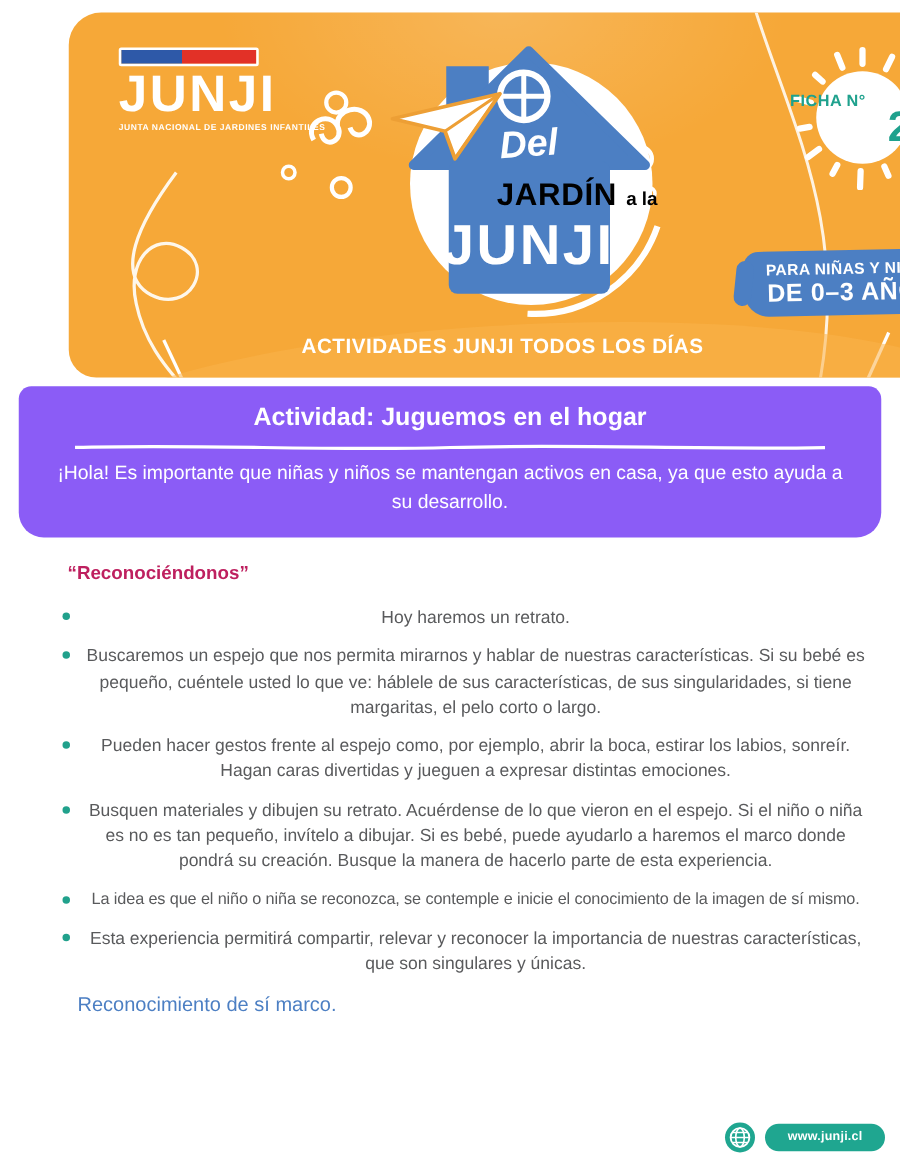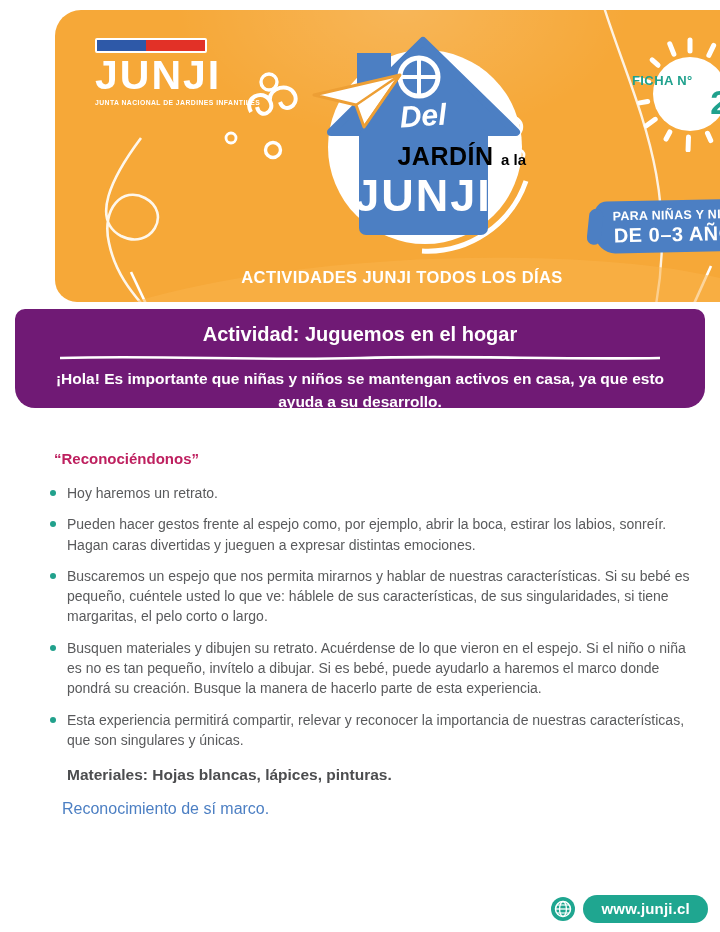--- a/index.html
+++ b/index.html
@@ -45,46 +45,46 @@
               background:#4C7FC3; border-radius:7px; transform:rotate(7deg); }
   .audience::after  { content:''; position:absolute; right:-6px; top:5px; width:13px; height:38px;
               background:#4C7FC3; border-radius:7px; transform:rotate(-6deg); }
   .audience-l1 { font-size:12.5px; font-weight:700; letter-spacing:.3px; margin-top:8px; }
   .audience-l2 { font-size:20px;   font-weight:800; letter-spacing:.5px; margin-top:1px; }
 
   .tagline { position:absolute; left:0; right:0; top:258px; text-align:center; color:#fff;
              font-size:16.5px; font-weight:800; letter-spacing:.4px; z-index:3; }
 
   
-  .activity { position:absolute; left:15px; top:309px; width:690px; height:99px;
-              background:#701a75; border-radius:10px 10px 20px 20px; color:#fff; text-align:center; }
+  .activity { position:absolute; left:15px; top:309px; width:690px; height:121px;
+              background:#8b5cf6; border-radius:10px 10px 20px 20px; color:#fff; text-align:center; }
   .activity-title { margin-top:14px; font-size:20px; font-weight:700; }
   .activity-divider { display:block; margin:8px auto 0; }
-  .activity-intro { margin:5px auto 0; width:645px; font-size:15.5px; line-height:1.5; font-weight:700; }
+  .activity-intro { margin:5px auto 0; width:645px; font-size:15.5px; line-height:1.5; font-weight:400; }
 
   
   .body { position:absolute; left:0; top:432px; width:720px; padding:12px 26px 0 48px; }
   .section-title { color:#BE205F; font-size:15px; font-weight:700; margin:6px 0 16px 6px; }
-  ul.bullets { list-style:none; }
+  ul.bullets { list-style:none;text-align:center; }
   .bullets li { position:relative; padding-left:19px; margin-bottom:11px; color:#595A5C;
                 font-size:14px; line-height:1.45; }
   .bullets li::before { content:''; position:absolute; left:2px; top:7px; width:6px; height:6px;
                 border-radius:50%; background:#21A18C; }
   .bullets li.condensed { font-size:13px; letter-spacing:-.1px; }
   .materials { margin:16px 0 0 19px; color:#4C4D4F; font-size:15.5px; font-weight:700; }
 
   .learnings { position:relative; margin:20px 0 0 12px; width:230px; height:46px; }
   .learnings svg { position:absolute; inset:0; overflow:visible; }
   .learnings-label { position:absolute; left:60px; top:12px; color:#fff; font-size:15px; font-weight:700; }
   .learnings-text { margin:16px 0 0 14px; color:#4C7FC3; font-size:16px; }
 
   
   .footer { position:absolute; right:12px; bottom:9px; display:flex; align-items:center; gap:7px; }
   .url-pill { background:#1FA690; color:#fff; border-radius:14px; padding:5px 18px 6px;
-              font-size:15px; font-weight:700; letter-spacing:.2px; }
+              font-size:10px; font-weight:700; letter-spacing:.2px; }
 </style>
 </head>
 <body>
 
 <div class="page">
 
   <div class="header">
 
     <svg class="deco" viewBox="0 0 694 292">
 
@@ -171,27 +171,27 @@
       <path d="M0,4 C100,1 200,7 300,4 C400,1 500,6 600,4" fill="none" stroke="#fff" stroke-width="2.6"></path>
     </svg>
     <div class="activity-intro">¡Hola! Es importante que niñas y niños se mantengan activos en casa, ya que esto ayuda a su desarrollo.</div>
   </div>
 
   <div class="body">
     <div class="section-title">“Reconociéndonos”</div>
 
     <ul class="bullets">
       <li>Hoy haremos un retrato.</li>
+      <li>Buscaremos un espejo que nos permita mirarnos y hablar de nuestras características. Si su bebé es pequeño, cuéntele usted lo que ve: háblele de sus características, de sus singularidades, si tiene margaritas, el pelo corto o largo.</li>
       <li>Pueden hacer gestos frente al espejo como, por ejemplo, abrir la boca, estirar los labios, sonreír. Hagan caras divertidas y jueguen a expresar distintas emociones.</li>
-      <li>Buscaremos un espejo que nos permita mirarnos y hablar de nuestras características. Si su bebé es pequeño, cuéntele usted lo que ve: háblele de sus características, de sus singularidades, si tiene margaritas, el pelo corto o largo.</li>
       <li>Busquen materiales y dibujen su retrato. Acuérdense de lo que vieron en el espejo. Si el niño o niña es no es tan pequeño, invítelo a dibujar. Si es bebé, puede ayudarlo a haremos el marco donde pondrá su creación. Busque la manera de hacerlo parte de esta experiencia.</li>
+      <li class="condensed">La idea es que el niño o niña se reconozca, se contemple e inicie el conocimiento de la imagen de sí mismo.</li>
       <li>Esta experiencia permitirá compartir, relevar y reconocer la importancia de nuestras características, que son singulares y únicas.</li>
     </ul>
 
-    <div class="materials">Materiales: Hojas blancas, lápices, pinturas.</div>
 
 
     <div class="learnings-text">Reconocimiento de sí marco.</div>
   </div>
 
   <div class="footer">
     <svg width="26" height="26" viewBox="0 0 26 26">
       <circle cx="13" cy="13" r="12" fill="#1FA690"></circle>
       <circle cx="13" cy="13" r="7.5" fill="none" stroke="#fff" stroke-width="1.5"></circle>
       <ellipse cx="13" cy="13" rx="3.4" ry="7.5" fill="none" stroke="#fff" stroke-width="1.3"></ellipse>

